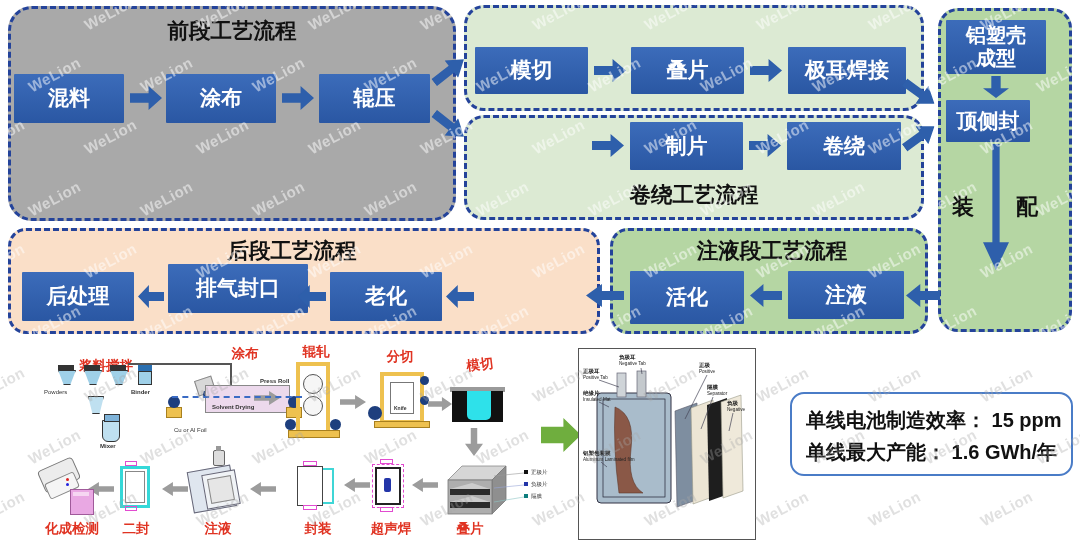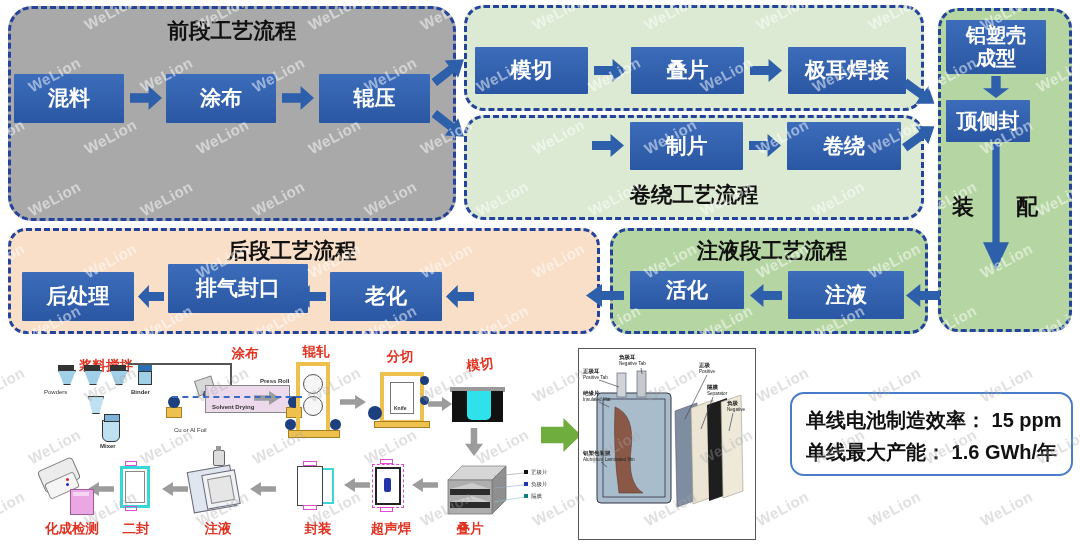--- a/index.html
+++ b/index.html
@@ -69,21 +69,21 @@
   <div class="ar" style="left:901px;top:126px;width:37px;height:22px;transform:rotate(-36deg)"></div>
 
   <div class="step" style="left:946px;top:20px;width:100px;height:54px;font-size:20px;padding:0 17px">铝塑壳成型</div>
   <div class="arv" style="left:983px;top:76px;width:26px;height:22px"></div>
   <div class="step" style="left:946px;top:100px;width:84px;height:42px">顶侧封</div>
   <div class="arv long" style="left:983px;top:144px;width:26px;height:126px"></div>
   <div class="asm" style="left:952px;top:192px">装</div>
   <div class="asm" style="left:1016px;top:192px">配</div>
 
   <div class="ptitle" style="left:772px;top:236px">注液段工艺流程</div>
-  <div class="step" style="left:630px;top:271px;width:114px;height:38px">活化</div>
+  <div class="step" style="left:630px;top:271px;width:114px;height:53px">活化</div>
   <div class="ar lt" style="left:750px;top:284px;width:32px;height:23px"></div>
   <div class="step" style="left:788px;top:271px;width:116px;height:48px">注液</div>
   <div class="ar lt" style="left:906px;top:284px;width:34px;height:23px"></div>
   <div class="ar lt" style="left:586px;top:284px;width:38px;height:23px"></div>
 
   <div class="ptitle" style="left:292px;top:236px">后段工艺流程</div>
   <div class="step" style="left:22px;top:272px;width:112px;height:49px">后处理</div>
   <div class="ar lt" style="left:138px;top:285px;width:26px;height:23px"></div>
   <div class="step" style="left:168px;top:264px;width:140px;height:49px">排气封口</div>
   <div class="ar lt" style="left:298px;top:285px;width:28px;height:23px"></div>

